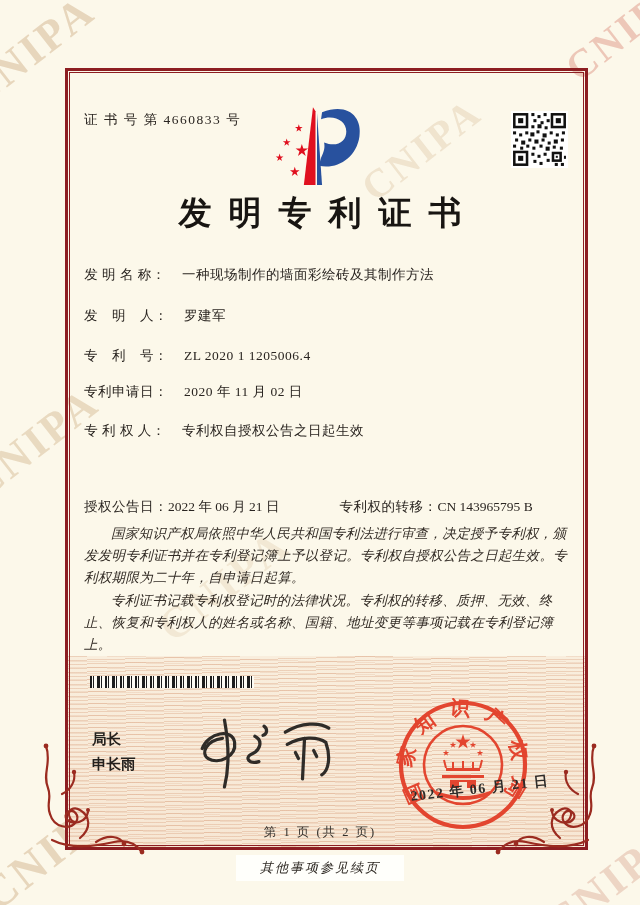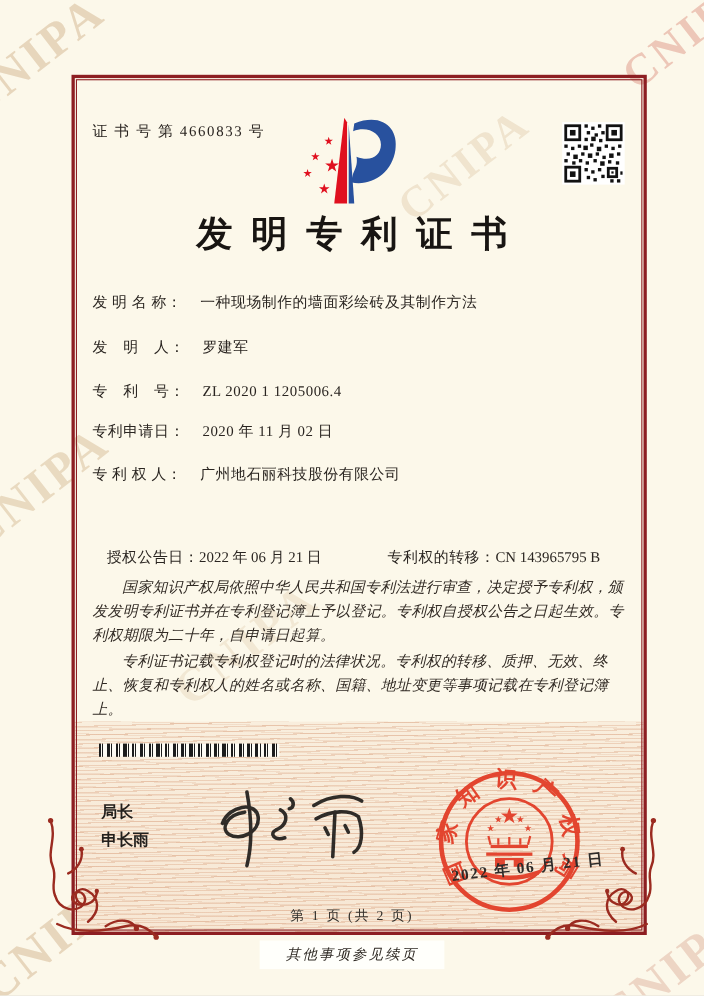--- a/index.html
+++ b/index.html
@@ -39,25 +39,25 @@
   
   .certno{position:absolute;left:84px;top:111px;font-size:13.5px;letter-spacing:1.5px;z-index:5;}
   .logo{position:absolute;left:266px;top:95px;width:102px;height:96px;z-index:5;}
   .qr{position:absolute;left:511px;top:111px;width:57px;height:57px;z-index:5;}
   .title{
     position:absolute;left:0;right:0;top:191px;text-align:center;z-index:5;
     font-size:33px;font-weight:700;letter-spacing:17px;text-indent:17px;color:#181512;
   }
   
   .row{position:absolute;left:84px;z-index:5;font-size:13.5px;display:flex;line-height:19px;}
-  .row .lbl{flex:0 0 82px;letter-spacing:.5px;white-space:nowrap;}
+  .row .lbl{flex:0 0 82px;letter-spacing:.5px;white-space:nowrap;text-align:center;}
   .row .val{margin-left:16px;max-width:420px;letter-spacing:.5px;}
   .r0{top:265px;} .r1{top:306px;} .r2{top:346px;} .r3{top:382px;}
   .r4{top:421px;} .r5{top:458px;}
-  .grant{position:absolute;left:97px;top:497px;width:480px;z-index:5;font-size:13.5px;display:flex;line-height:19px;align-items:center;}
+  .grant{position:absolute;left:84px;top:497px;width:480px;z-index:5;font-size:13.5px;display:flex;line-height:19px;align-items:center;}
   .grant .pair2{margin-left:60px;display:flex;}
   .grant .lbl{letter-spacing:.5px;white-space:nowrap;}
   
   .paras{position:absolute;left:84px;top:523px;width:484px;z-index:5;}
   .paras p{
     margin:0;font-size:13.5px;line-height:22.2px;text-indent:2em;
     font-style:italic;letter-spacing:.3px;color:#312a24;
   }
   
   .barcode{
@@ -202,21 +202,21 @@
   <div class="row r2">
     <span class="lbl">专　利　号：</span>
     <span class="val">ZL 2020 1 1205006.4</span>
   </div>
   <div class="row r3">
     <span class="lbl">专利申请日：</span>
     <span class="val">2020 年 11 月 02 日</span>
   </div>
   <div class="row r4">
     <span class="lbl">专 利 权 人：</span>
-    <span class="val">广州地石丽科技股份有限公司</span>
+    <span class="val">专利权自授权公告之日起生效</span>
   </div>
   <div class="grant">
     <span class="lbl">授权公告日：</span>
     <span class="val">2022 年 06 月 21 日</span>
     <span class="pair2">
       <span class="lbl">专利权的转移：</span>
       <span class="val">CN 143965795 B</span>
     </span>
   </div>
 

